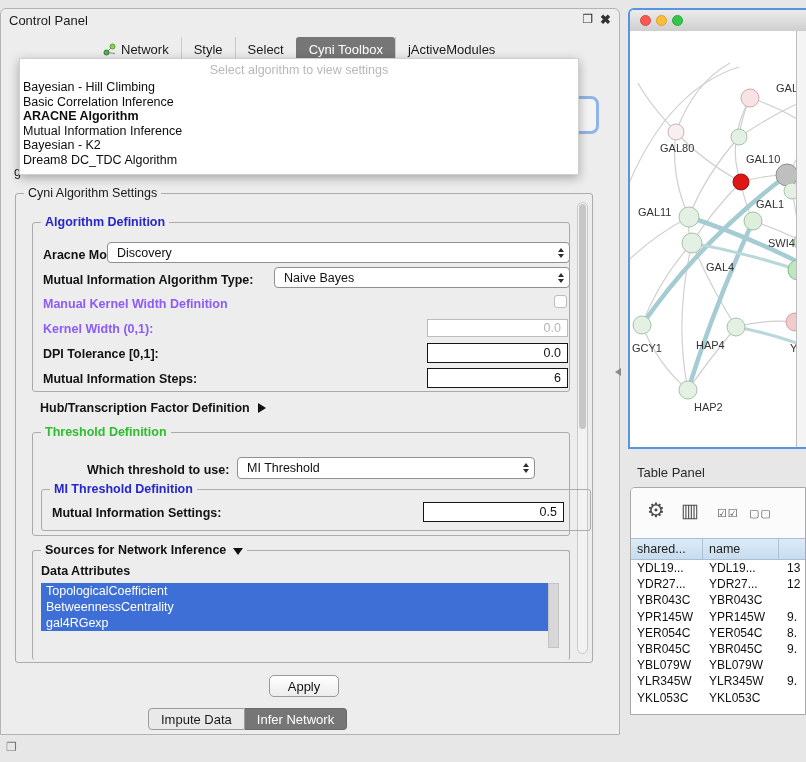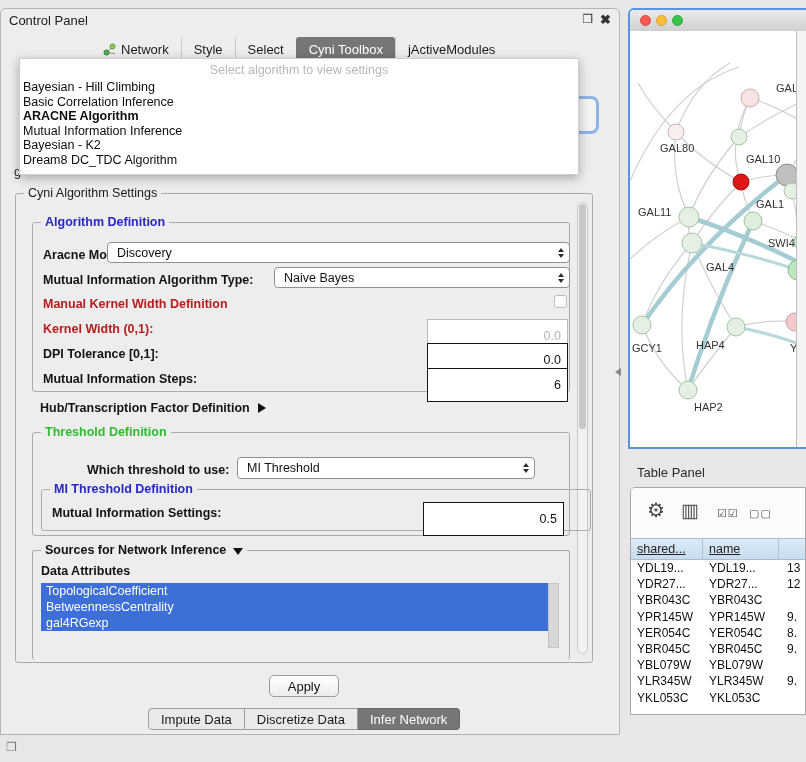--- a/index.html
+++ b/index.html
@@ -28,29 +28,29 @@
     border-radius:8px;background:#f3f3f3;z-index:10;}
   .fragment-g{position:absolute;left:13px;top:156px;font-size:12.5px;color:#222;z-index:5;}
   
   .groupbox{position:absolute;border:1px solid #ababab;border-radius:3px;box-sizing:border-box;}
   .group-title{position:absolute;top:-8px;left:8px;background:#ededed;padding:0 4px;font-size:12.5px;
     font-weight:bold;white-space:nowrap;display:flex;align-items:center;gap:7px;}
   .group-title.plain{font-weight:normal;color:#1a1a1a;}
   .group-title.blue{color:#2626cc;}
   .group-title.green{color:#2dbd2d;}
   .lbl{position:absolute;font-size:12.5px;font-weight:bold;color:#131313;white-space:nowrap;}
-  .lbl.disabled{color:#b91c1c;text-align:right;}
+  .lbl.disabled{color:#8b5cf6;text-align:right;}
   .combo{position:absolute;background:#fff;border:1px solid #909090;border-radius:4px;box-sizing:border-box;}
   .combo-val{position:absolute;left:9px;top:50%;transform:translateY(-50%);font-size:12.5px;color:#111;white-space:nowrap;}
   .combo-arrows{position:absolute;right:5px;top:50%;transform:translateY(-50%);display:flex;
     flex-direction:column;gap:2px;}
   .combo-arrows i{display:block;width:0;height:0;border-left:3.5px solid transparent;border-right:3.5px solid transparent;}
   .combo-arrows i.up{border-bottom:4.5px solid #2e2e2e;}
   .combo-arrows i.dn{border-top:4.5px solid #2e2e2e;}
-  .field{position:absolute;background:#fff;border:1px solid #151515;text-align:right;padding:16px 6px;
+  .field{position:absolute;background:#fff;border:1px solid #151515;text-align:right;padding:0 6px;
     font-family:"Liberation Sans",sans-serif;font-size:12.5px;color:#111;box-sizing:border-box;outline:none;}
   .field.disabled{border-color:#bcbcbc;color:#b5b5b5;}
   .checkbox{position:absolute;width:13px;height:13px;background:#fcfcfc;border:1px solid #bdbdbd;
     border-radius:3px;box-sizing:border-box;}
   .tri-right{width:0;height:0;border-left:8px solid #111;border-top:5px solid transparent;border-bottom:5px solid transparent;}
   .tri-down{width:0;height:0;border-top:7px solid #111;border-left:5px solid transparent;border-right:5px solid transparent;margin-top:2px;}
   .hub-row{position:absolute;left:24px;top:207px;display:flex;align-items:center;gap:8px;}
   .scrollbar{position:absolute;right:4px;top:8px;width:11px;height:452px;background:#f2f2f2;
     border:1px solid #c9c9c9;border-radius:6px;box-sizing:border-box;}
   .scrollbar .thumb{position:absolute;left:1px;top:1px;width:7px;height:225px;background:#c7c7c7;border-radius:4px;}
@@ -85,21 +85,21 @@
     border:1px solid #a8a8a8;border-radius:5px 0 0 0;box-sizing:border-box;overflow:hidden;}
   .tp-toolbar{position:absolute;left:0;top:0;right:0;height:50px;background:#fbfbfb;}
   .tb-icon{position:absolute;color:#4a4a4a;}
   .tb-i0{left:16px;top:10px;font-size:20px;}
   .tb-i1{left:50px;top:11px;font-size:19px;}
   .tb-i2{left:86px;top:19px;font-size:11px;letter-spacing:1px;}
   .tb-i3{left:118px;top:19px;font-size:11px;letter-spacing:1px;}
   .tp-header{position:absolute;left:0;top:50px;right:0;height:22px;display:flex;
     background:linear-gradient(#dcebf7,#c7dcee);border-top:1px solid #a9bdd4;border-bottom:1px solid #a9bdd4;box-sizing:border-box;}
   .hcell{box-sizing:border-box;padding:3px 0 0 6px;font-size:12.5px;color:#222;border-right:1px solid #aec2d6;
-    white-space:nowrap;overflow:hidden;text-decoration:underline;}
+    white-space:nowrap;overflow:hidden;}
   .hcell.c0{width:72px;}.hcell.c1{width:76px;}.hcell.c2{flex:1;border-right:none;}
   .tp-rows{position:absolute;left:0;top:72px;right:0;bottom:0;}
   .trow{display:flex;height:16.2px;line-height:16.2px;}
   .tcell{box-sizing:border-box;padding-left:6px;font-size:12px;color:#111;white-space:nowrap;overflow:hidden;}
   .tcell.c0{width:72px;}.tcell.c1{width:76px;}.tcell.c2{flex:1;padding-left:8px;}
 </style>
 </head>
 <body>
 
 <div id="control-panel">
@@ -225,21 +225,20 @@
           <div class="attr-row">gal4RGexp</div>
         </div>
       <div class="attr-strip"></div>
     </div>
   </div>
 
   <button class="apply">Apply</button>
 
   <div class="bottom-tabs">
       <div class="bseg">Impute Data</div>
-      <div class="bseg">Discretize Data</div>
       <div class="bseg sel">Infer Network</div>
     </div>
 </div>
 
 <div class="splitter-arrow"></div>
 
 <div id="net-window">
   <div class="net-titlebar">
     <span class="tl red"></span>
     <span class="tl yellow"></span>

